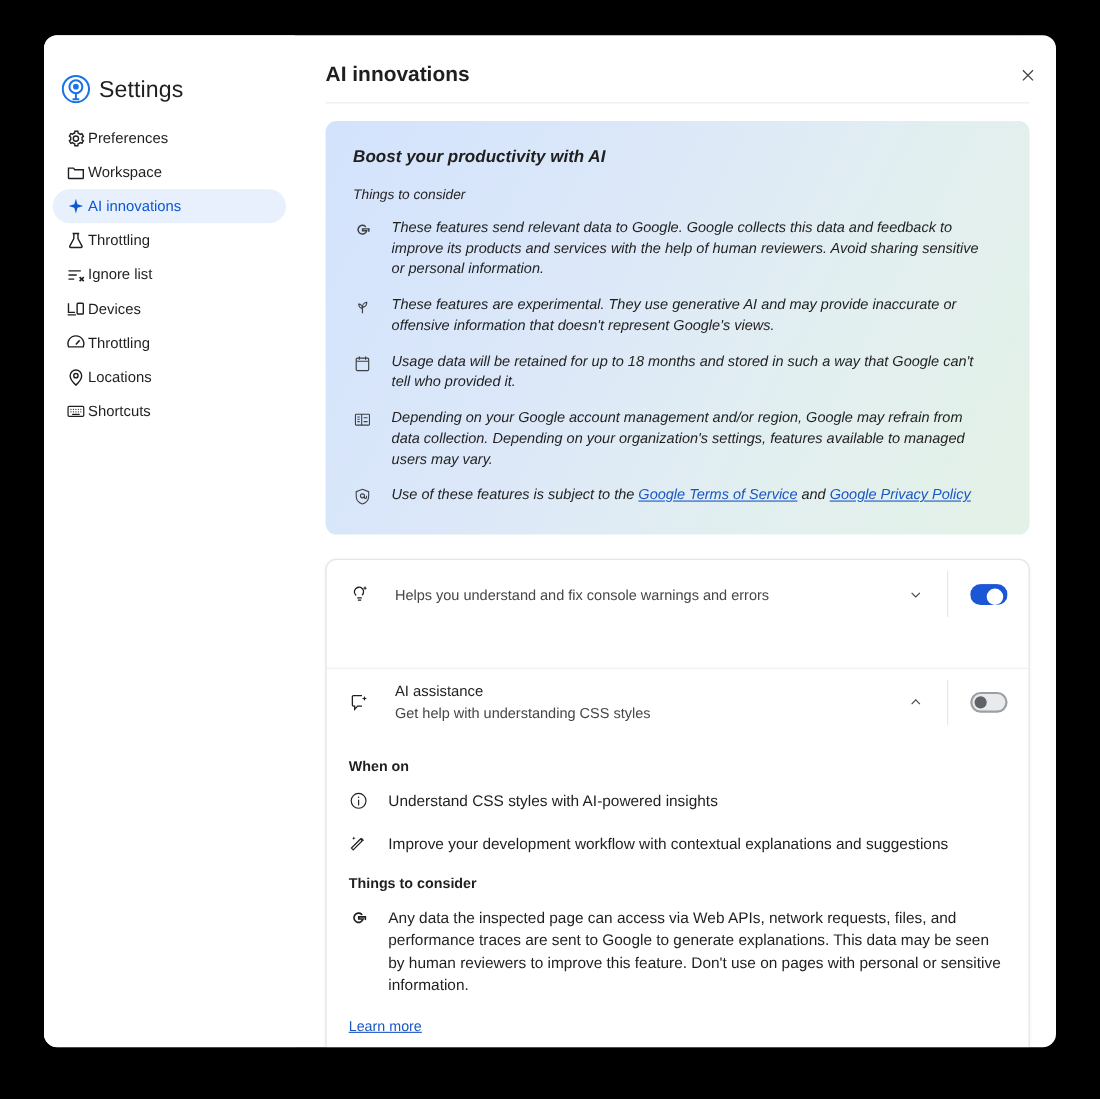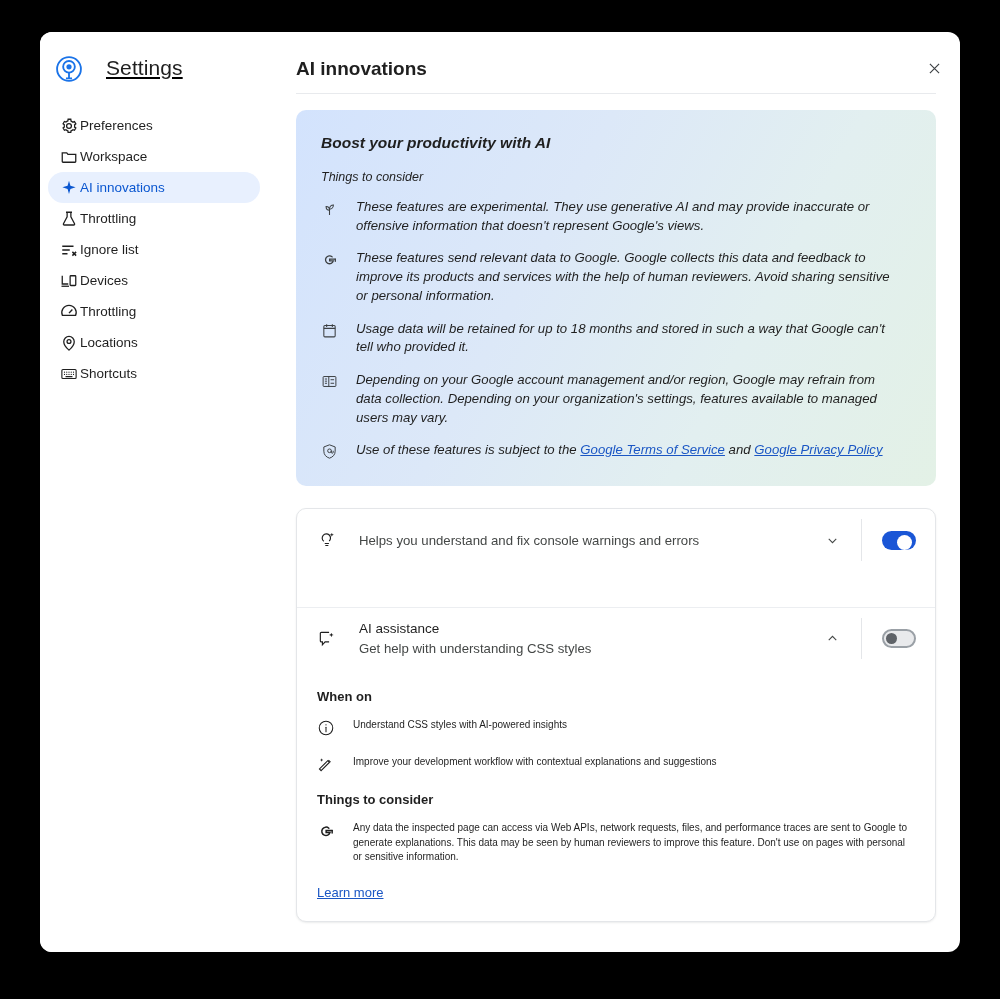--- a/index.html
+++ b/index.html
@@ -30,25 +30,24 @@
 
   
   #sidebar {
     width: 228px;
     flex: 0 0 228px;
     padding: 0;
     background: #ffffff;
   }
   #brand {
     display: flex;
-    align-items: flex-start;
-    gap: 24px;
+    align-items: flex-end;
+    gap: 8px;
     padding: 24px 0 0 16px;
     height: 62px;
-    text-decoration: underline;
   }
   #brand .logo { width: 26px; height: 26px; flex: 0 0 26px; }
   #brand .title {
     font-size: 21px;
     color: #1f1f1f;
     letter-spacing: .1px;
   }
 
   #nav { margin-top: 16px; padding: 0 8px; }
   .nav-item {
@@ -223,21 +222,21 @@
     display: flex;
     gap: 18px;
     margin-bottom: 18px;
   }
   .bullet .ico {
     width: 18px; height: 18px; flex: 0 0 18px;
     margin-top: 1px;
     color: #1f1f1f;
   }
   .bullet .txt {
-    font-size: 10px;
+    font-size: 14px;
     line-height: 1.45;
     color: #1f1f1f;
   }
   #learn-more {
     display: inline-block;
     font-size: 13px;
     color: #1a56c4;
     text-decoration: underline;
     cursor: pointer;
     margin-top: 2px;
@@ -372,37 +371,37 @@
       </button>
 
       <div id="scroll-area">
 
         <div id="info-card">
           <div id="info-title">Boost your productivity with AI</div>
           <div id="info-subtitle">Things to consider</div>
 
           <div class="info-row">
             <span class="ico">
+              <svg viewBox="0 0 24 24" width="17" height="17" fill="none" stroke="currentColor" stroke-width="1.9">
+                <path d="M20.2 11.4h-8v2.5h5.2a5.6 5.6 0 1 1-1.6-5.6" stroke-linecap="round"></path>
+                <path d="M20.2 11.4v3.1" stroke-linecap="round"></path>
+              </svg>
+            </span>
+            <span class="txt">These features send relevant data to Google. Google collects this data and feedback to improve its products and services with the help of human reviewers. Avoid sharing sensitive or personal information.</span>
+          </div>
+
+          <div class="info-row">
+            <span class="ico">
               <svg viewBox="0 0 24 24" width="17" height="17" fill="none" stroke="currentColor" stroke-width="1.5">
                 <path d="M12 21v-8"></path>
                 <path d="M12 13c0-3.3 2.4-6 5.5-6 0 3.3-2.4 6-5.5 6z"></path>
                 <path d="M12 14.5c0-3-2.1-5.4-4.8-5.4 0 3 2.1 5.4 4.8 5.4z"></path>
               </svg>
             </span>
             <span class="txt">These features are experimental. They use generative AI and may provide inaccurate or offensive information that doesn't represent Google's views.</span>
-          </div>
-
-          <div class="info-row">
-            <span class="ico">
-              <svg viewBox="0 0 24 24" width="17" height="17" fill="none" stroke="currentColor" stroke-width="1.9">
-                <path d="M20.2 11.4h-8v2.5h5.2a5.6 5.6 0 1 1-1.6-5.6" stroke-linecap="round"></path>
-                <path d="M20.2 11.4v3.1" stroke-linecap="round"></path>
-              </svg>
-            </span>
-            <span class="txt">These features send relevant data to Google. Google collects this data and feedback to improve its products and services with the help of human reviewers. Avoid sharing sensitive or personal information.</span>
           </div>
 
           <div class="info-row">
             <span class="ico">
               <svg viewBox="0 0 24 24" width="17" height="17" fill="none" stroke="currentColor" stroke-width="1.5">
                 <rect x="4" y="5" width="16" height="16" rx="1.5"></rect>
                 <path d="M4 9h16M8 3v4M16 3v4"></path>
               </svg>
             </span>
             <span class="txt">Usage data will be retained for up to 18 months and stored in such a way that Google can't tell who provided it.</span>

